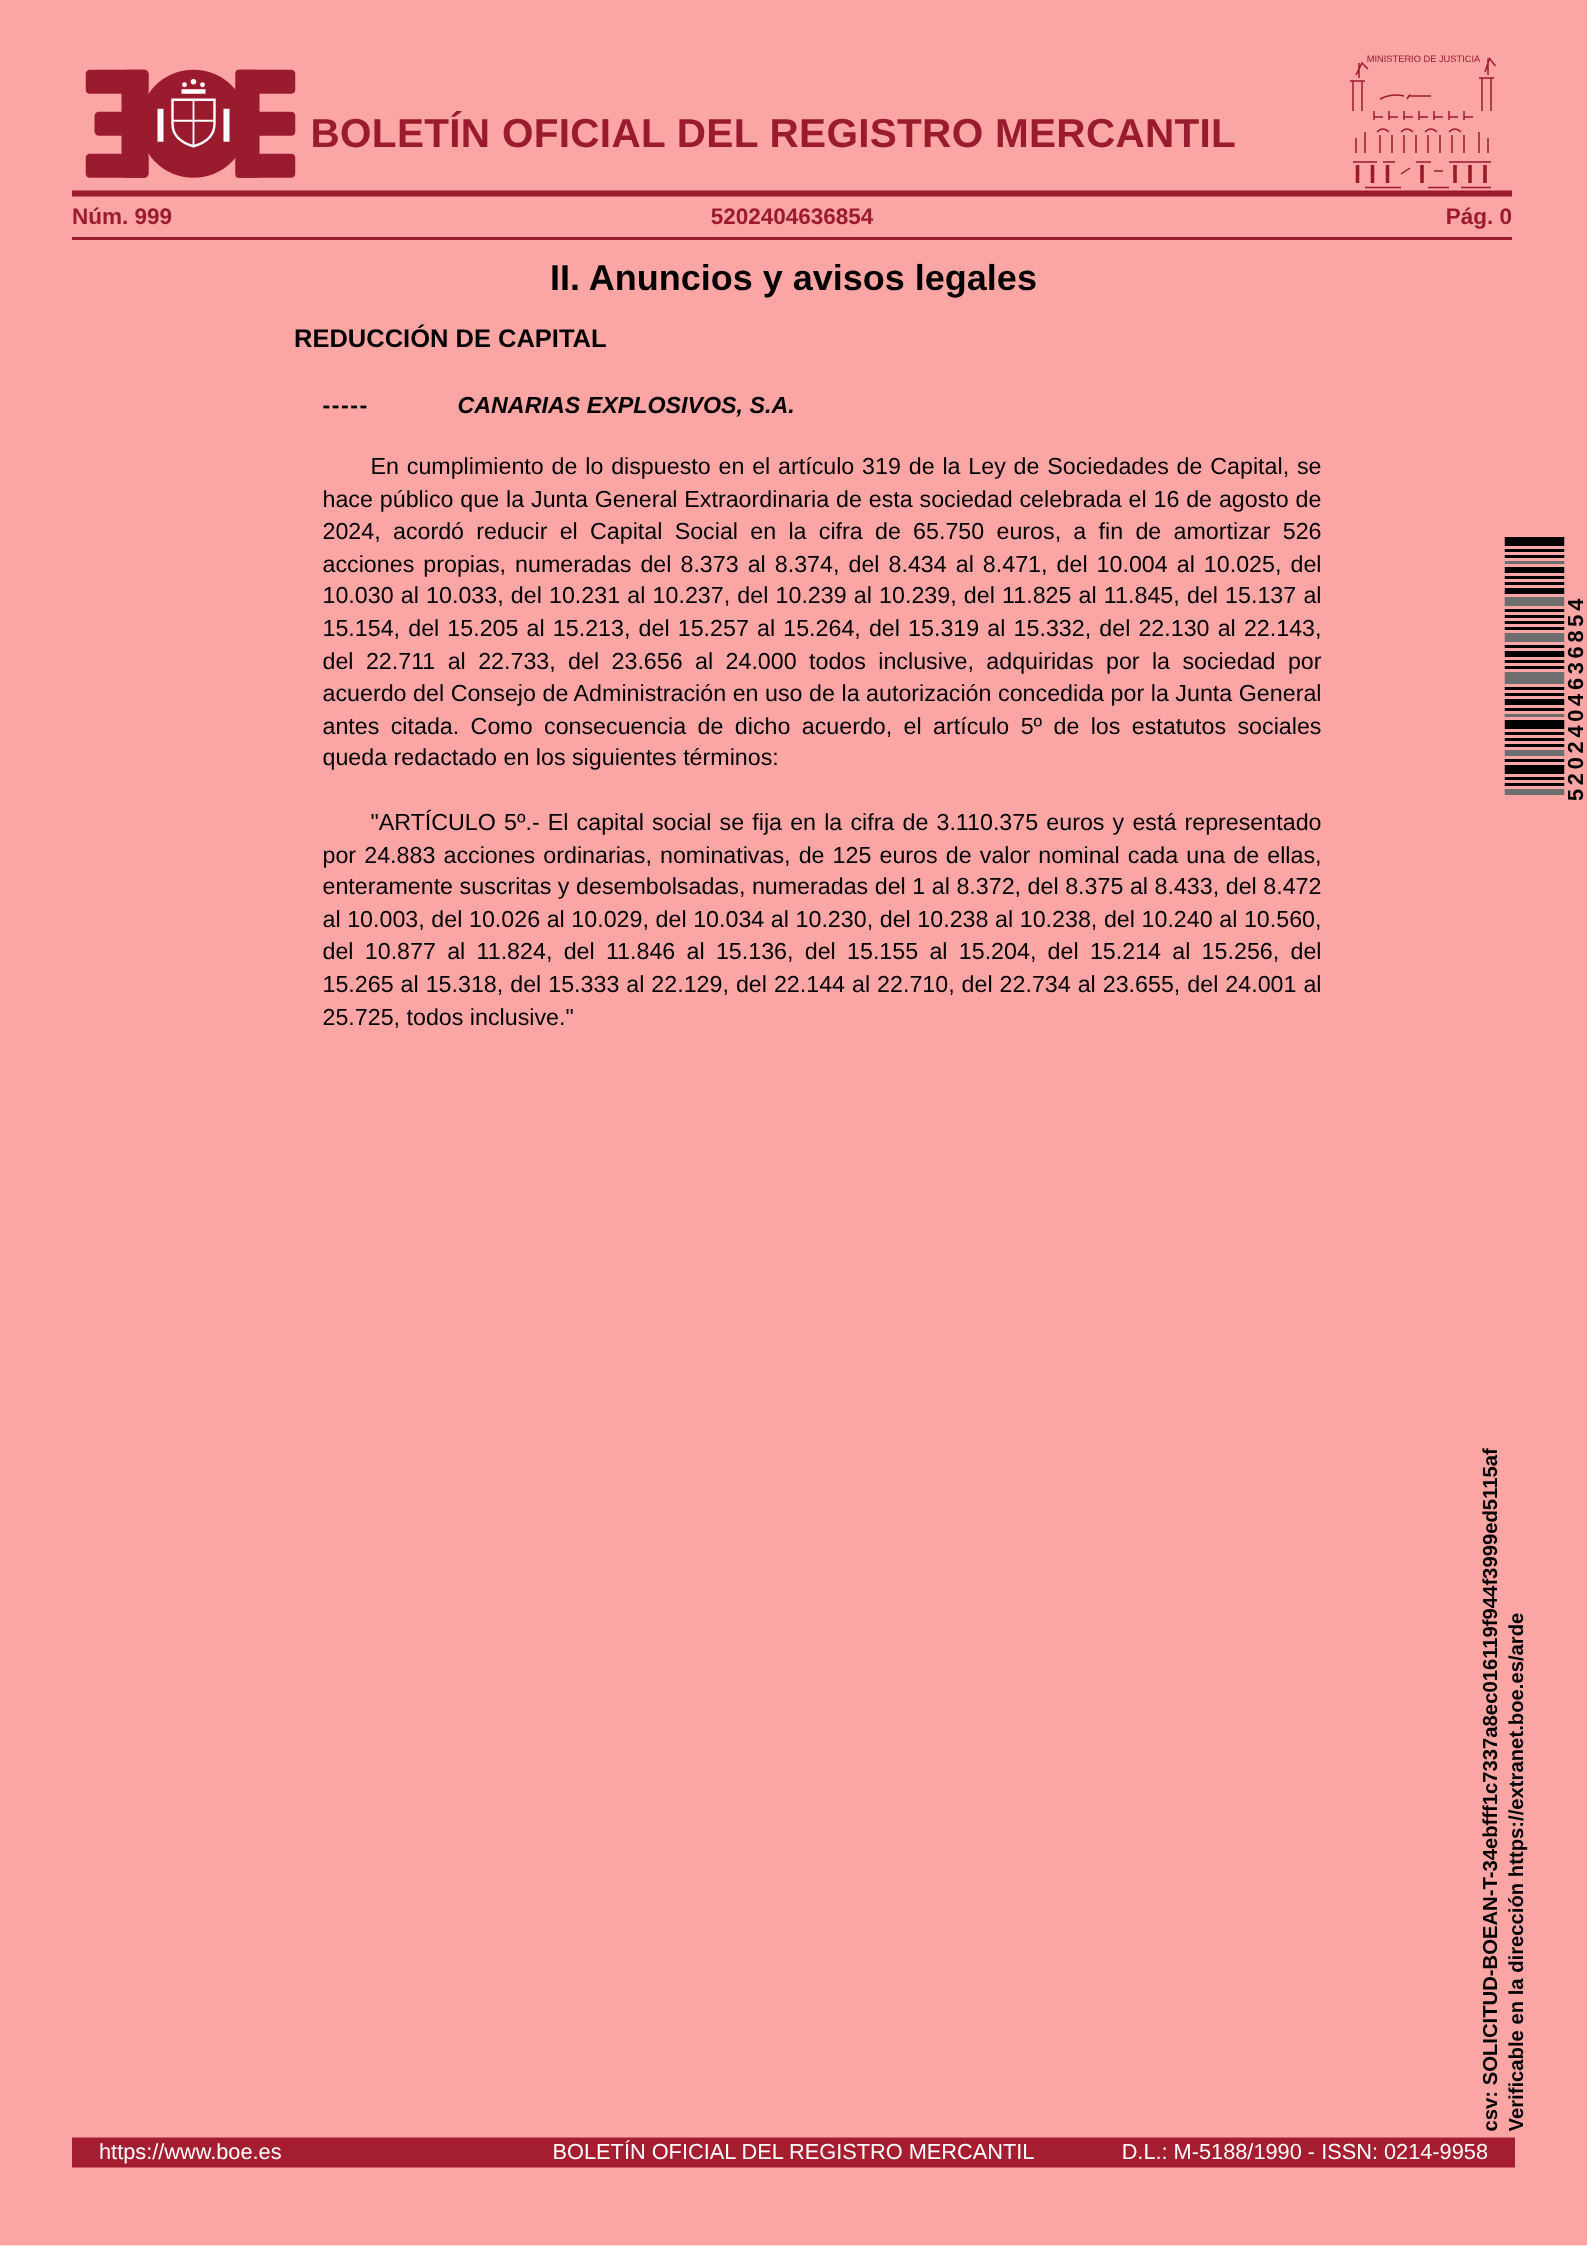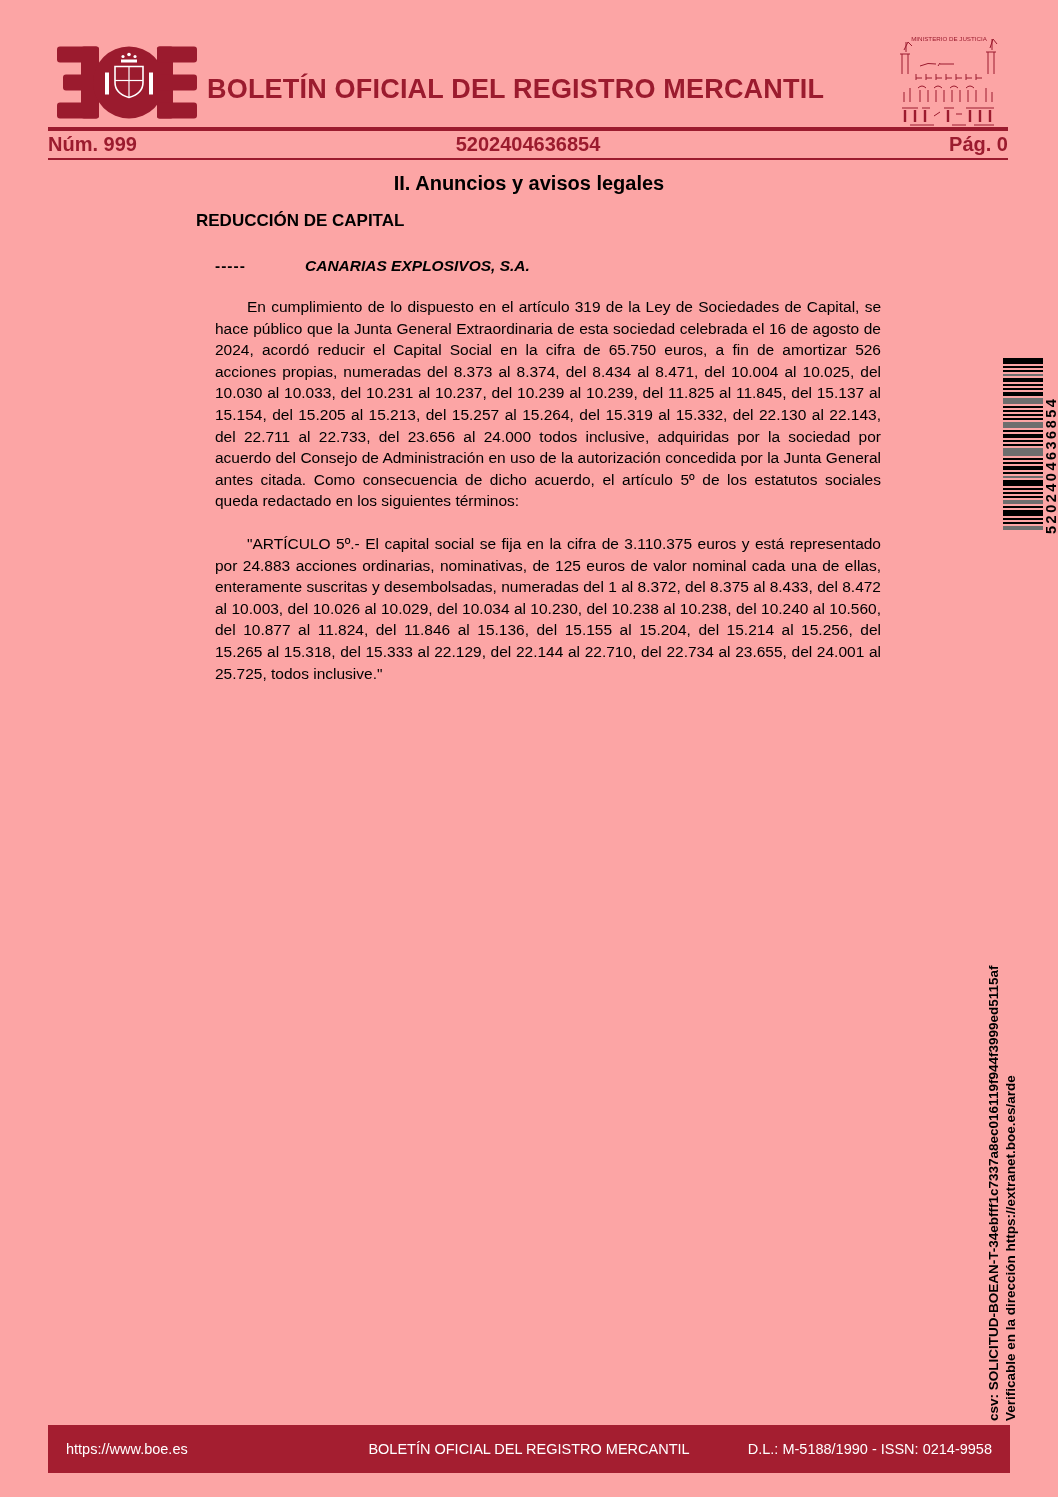--- a/index.html
+++ b/index.html
@@ -9,47 +9,47 @@
 
   
   .boe-logo { position:absolute; left:57px; top:46px; width:140px; height:73px; }
   .masthead { position:absolute; left:207px; top:74px; font-size:27px; font-weight:bold;
               letter-spacing:0.2px; white-space:nowrap; }
   .ministry { position:absolute; left:890px; top:26px; width:118px; height:104px; }
 
   .rule-thick { position:absolute; left:48px; top:127px; width:960px; height:4px; }
   .rule-thin  { position:absolute; left:48px; top:158px; width:960px; height:2px; }
   .info-row { position:absolute; left:48px; top:133px; width:960px; height:22px;
-              display:flex; align-items:center; font-size:20px; font-weight:bold; }
+              display:flex; align-items:center; font-size:15px; font-weight:bold; }
   .info-row .mid { position:absolute; left:0; right:0; text-align:center; }
   .info-row .right { margin-left:auto; }
 
   
   .content { position:absolute; left:215px; top:172px; width:666px; }
-  .content h1 { font-size:20px; font-weight:bold; text-align:center;
+  .content h1 { font-size:24px; font-weight:bold; text-align:center;
                 position:relative; left:-19px; }
   .content h2 { font-size:17px; font-weight:bold; text-align:left;
                 margin-top:16px; position:relative; left:-19px; }
   .company-row { display:flex; margin-top:26px; font-size:15.5px; }
   .company-row .marker { font-weight:bold; width:90px; letter-spacing:1px; }
   .company-row .name { font-style:italic;font-weight:bold; }
   p.body { font-size:15.5px; line-height:21.6px; text-align:justify;
            text-indent:32px; margin-top:21px; }
   p.body.closing { margin-top:33px; }
 
   
   .barcode { position:absolute; left:1003px; top:358px; width:40px; height:174px; }
   .rot { transform:rotate(-90deg); transform-origin:0 0; white-space:nowrap; }
   .barcode-num-wrap { position:absolute; left:1043px; top:534px; width:0; height:0; }
   .barcode-num { font-size:14.5px; font-weight:bold; letter-spacing:2.5px; }
   .csv-wrap { position:absolute; left:986px; top:1421px; width:0; height:0; }
   .csv-wrap .line { font-size:13.5px; font-weight:bold; line-height:16.5px; }
 
   
-  .footer { position:absolute; left:48px; top:1425px; width:962px; height:48px;
+  .footer { position:absolute; left:48px; top:1425px; width:962px; height:20px;
             display:flex; align-items:center; padding:0 18px; color:#fff; font-size:14.5px; }
   .footer .mid { position:absolute; left:0; right:0; text-align:center; }
   .footer .right { margin-left:auto; }
 </style>
 </head>
 <body>
 
 <div class="page">
 
   <svg class="boe-logo" viewBox="0 0 140 72" xmlns="http://www.w3.org/2000/svg" aria-hidden="true">

